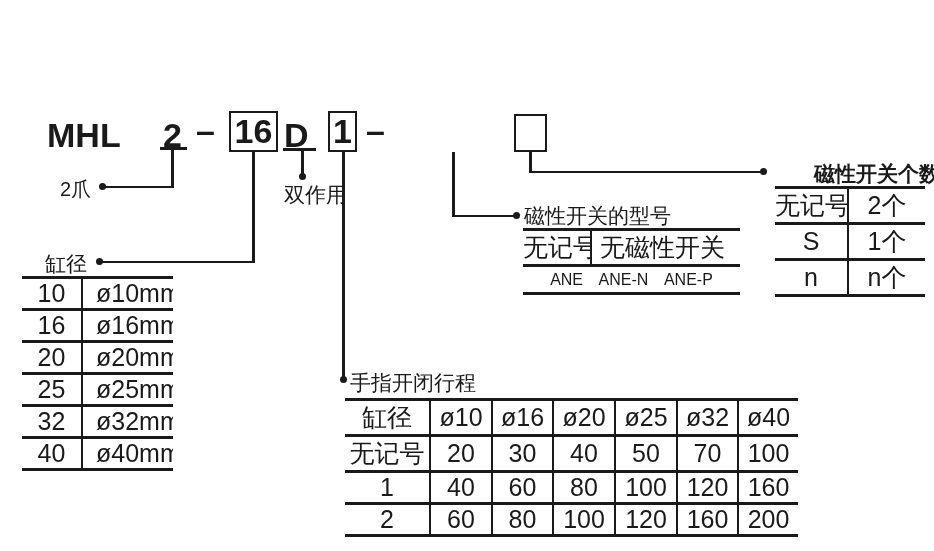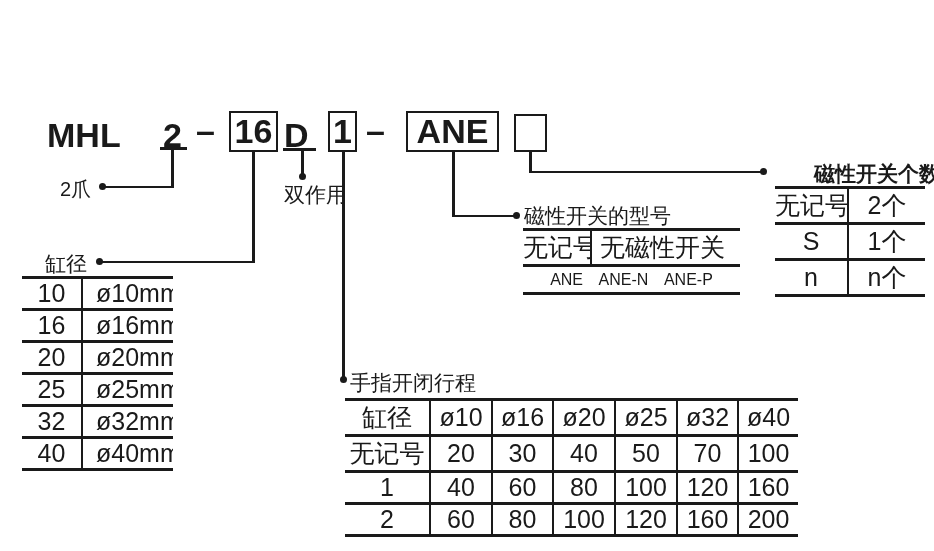--- a/index.html
+++ b/index.html
@@ -47,21 +47,20 @@
 <div class="page">
 
 
   <div class="abs code" style="left:47px;top:115px;">MHL</div>
   <div class="abs code" style="left:163px;top:115px;">2</div>
   <div class="abs code" style="left:196px;top:110px;">–</div>
   <div class="codebox" style="left:229px;top:111px;width:49px;height:41px;">16</div>
   <div class="abs code" style="left:284px;top:115px;">D</div>
   <div class="codebox" style="left:328px;top:111px;width:29px;height:41px;">1</div>
   <div class="abs code" style="left:366px;top:110px;">–</div>
-  <div class="codebox" style="left:406px;top:111px;width:93px;height:41px;">ANE</div>
   <div class="codebox" style="left:514px;top:114px;width:33px;height:38px;"></div>
 
   <div class="hline" style="left:160px;top:147px;width:27px;"></div>
   <div class="hline" style="left:283px;top:148px;width:33px;"></div>
 
   <div class="vline" style="left:171px;top:150px;height:38px;"></div>
   <div class="hline" style="left:103px;top:185.5px;width:70px;"></div>
   <div class="dot" style="left:99px;top:183px;"></div>
   <div class="lbl" style="left:60px;top:176px;font-size:20px;">2爪</div>
 

